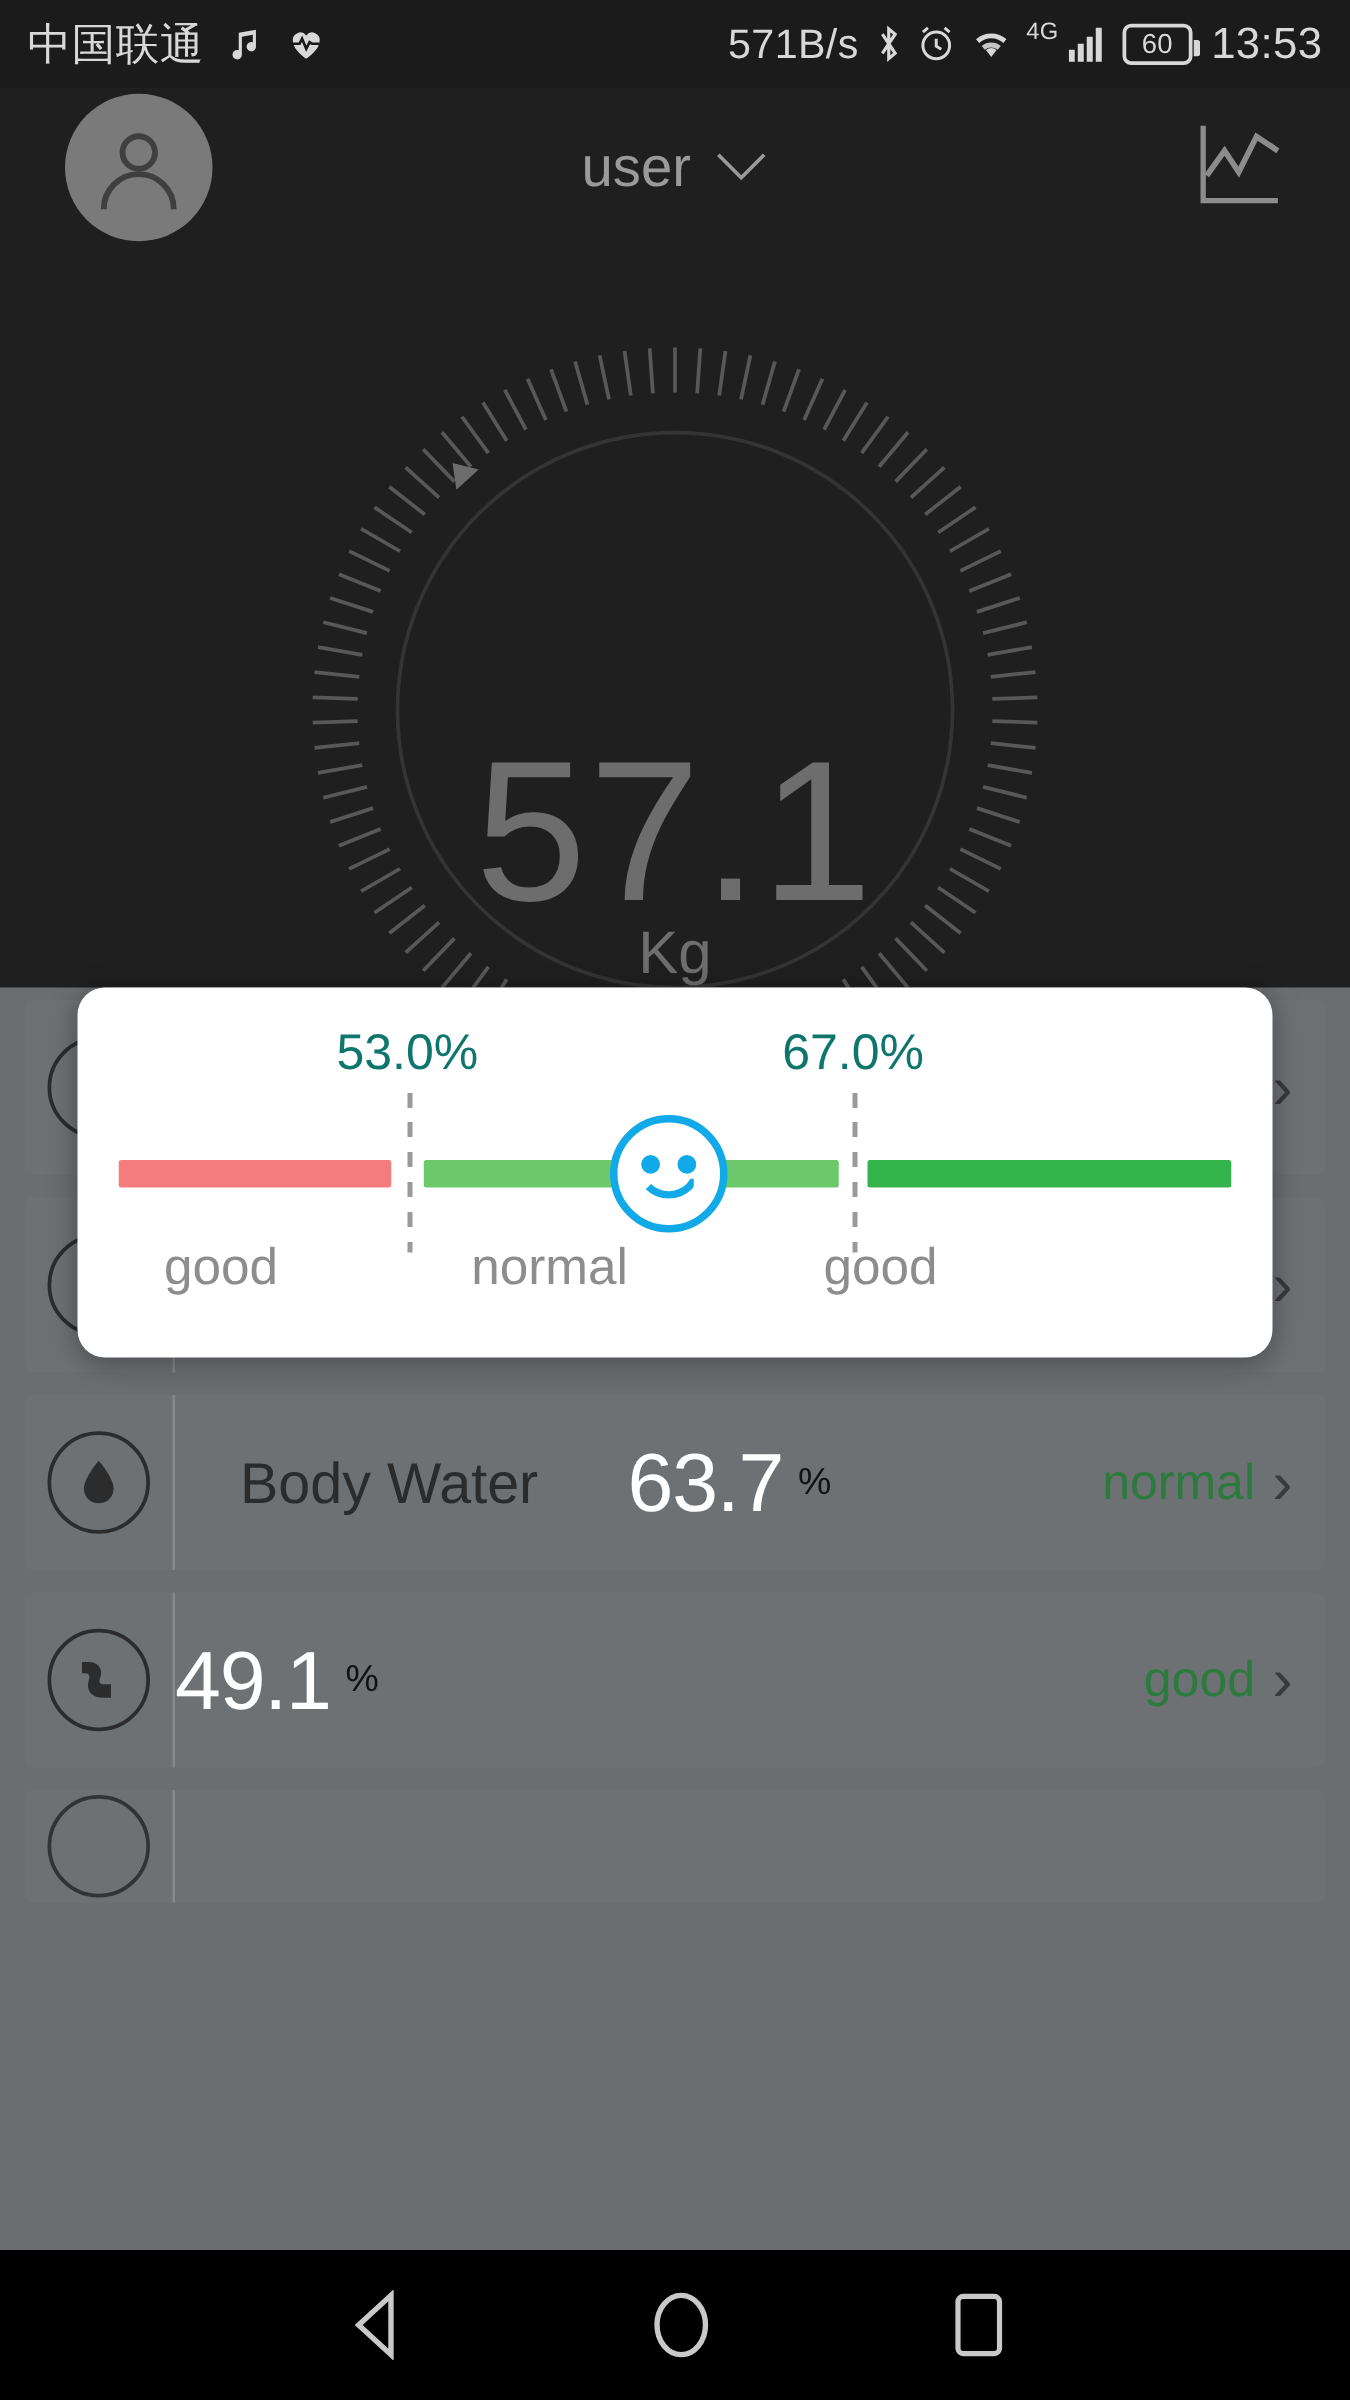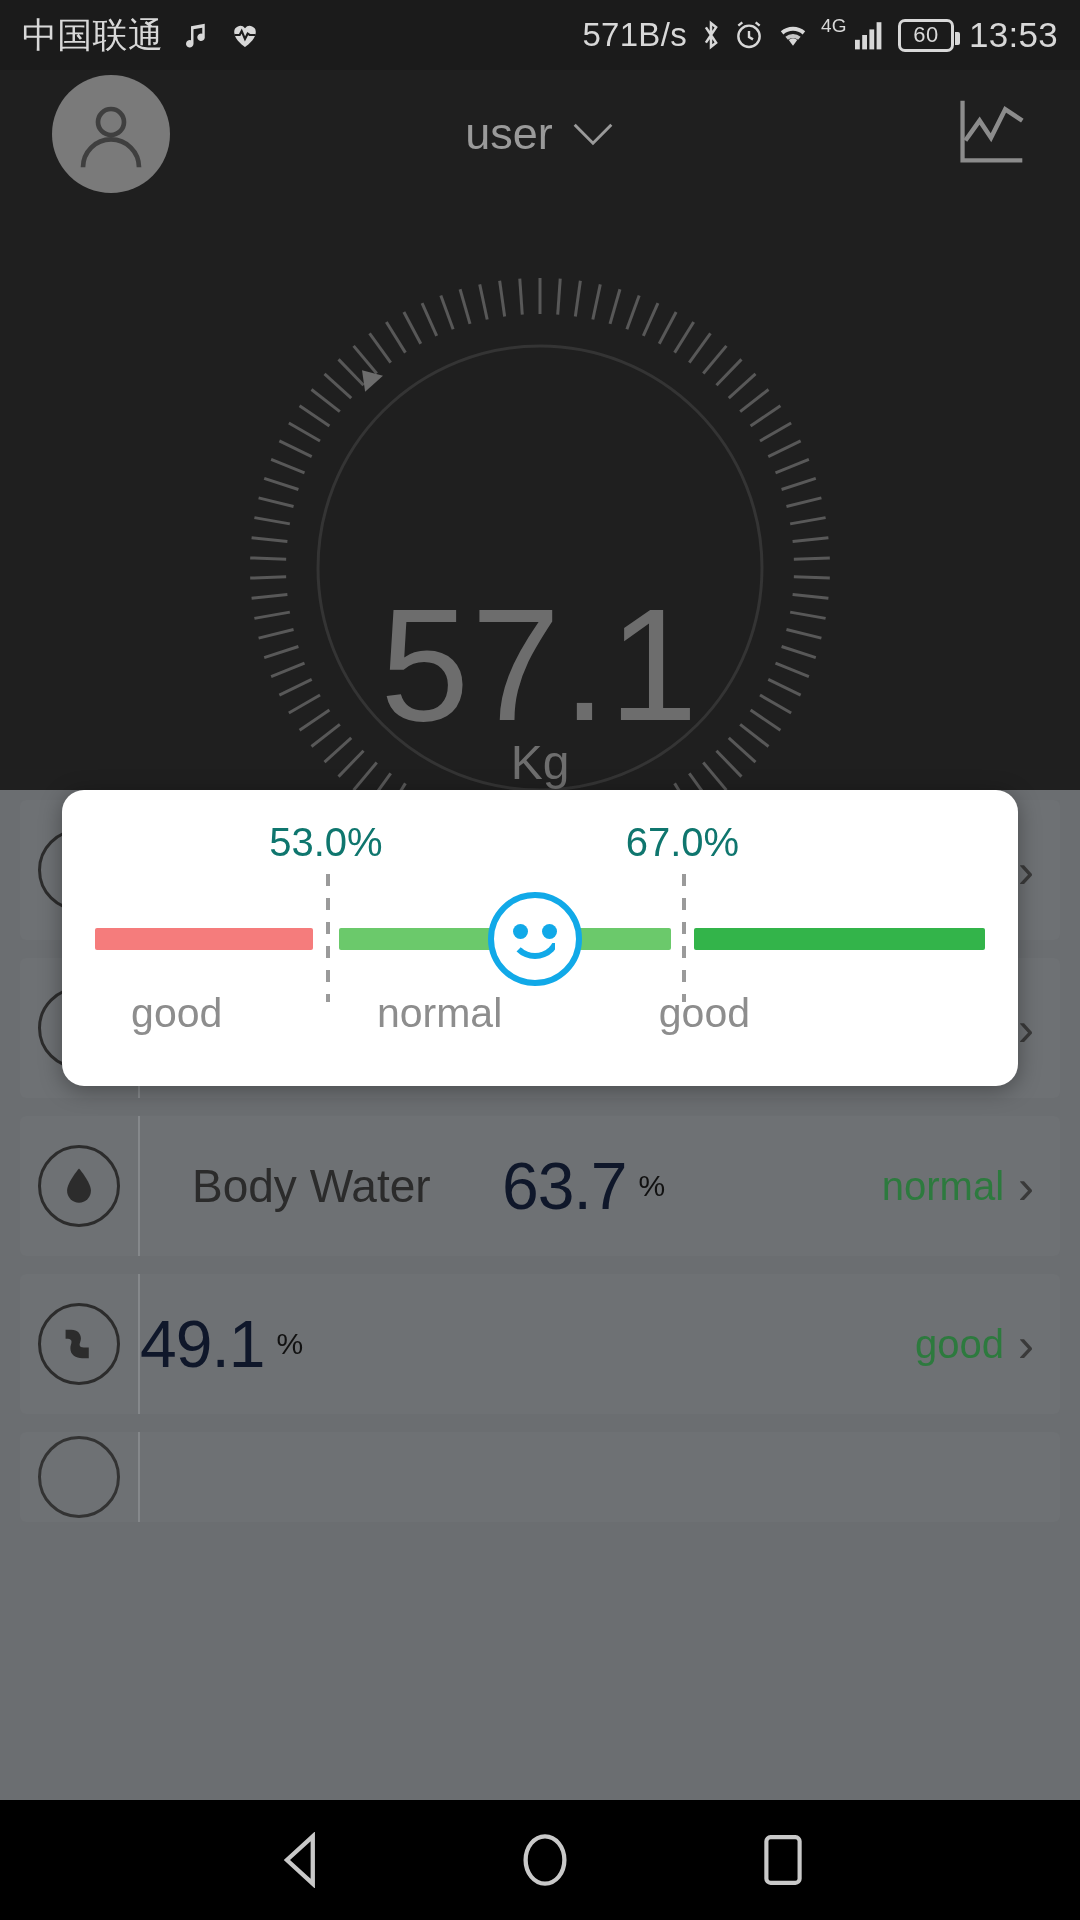--- a/index.html
+++ b/index.html
@@ -83,21 +83,21 @@
   .row-icon {
     width: 118px; min-width: 118px; display: flex;
     align-items: center; justify-content: center;
   }
   .row-icon .circ {
     width: 82px; height: 82px; border-radius: 50%; border: 3px solid #2c2c2c;
     display: flex; align-items: center; justify-content: center;
   }
   .row-sep { width: 2px; height: 140px; background: #85888b; }
   .row-label { color: #2b2b2b; font-size: 46px; margin-left: 52px; width: 310px; }
-  .row-value { color: #0f172a; font-size: 66px; font-weight: 400; letter-spacing: -1px; }
+  .row-value { color: #ffffff; font-size: 66px; font-weight: 400; letter-spacing: -1px; }
   .row-unit { color: #111; font-size: 30px; margin-left: 12px; }
   .row-status { margin-left: auto; font-size: 40px; }
   .row-chev { font-size: 48px; color: #3a3a3a; margin: 0 26px 0 14px; font-weight: 300; }
 
   
   .dialog {
     position: absolute; left: 62px; top: 790px; width: 956px; height: 296px;
     background: #fff; border-radius: 22px;
     box-shadow: 0 4px 22px rgba(0,0,0,.35);
   }

